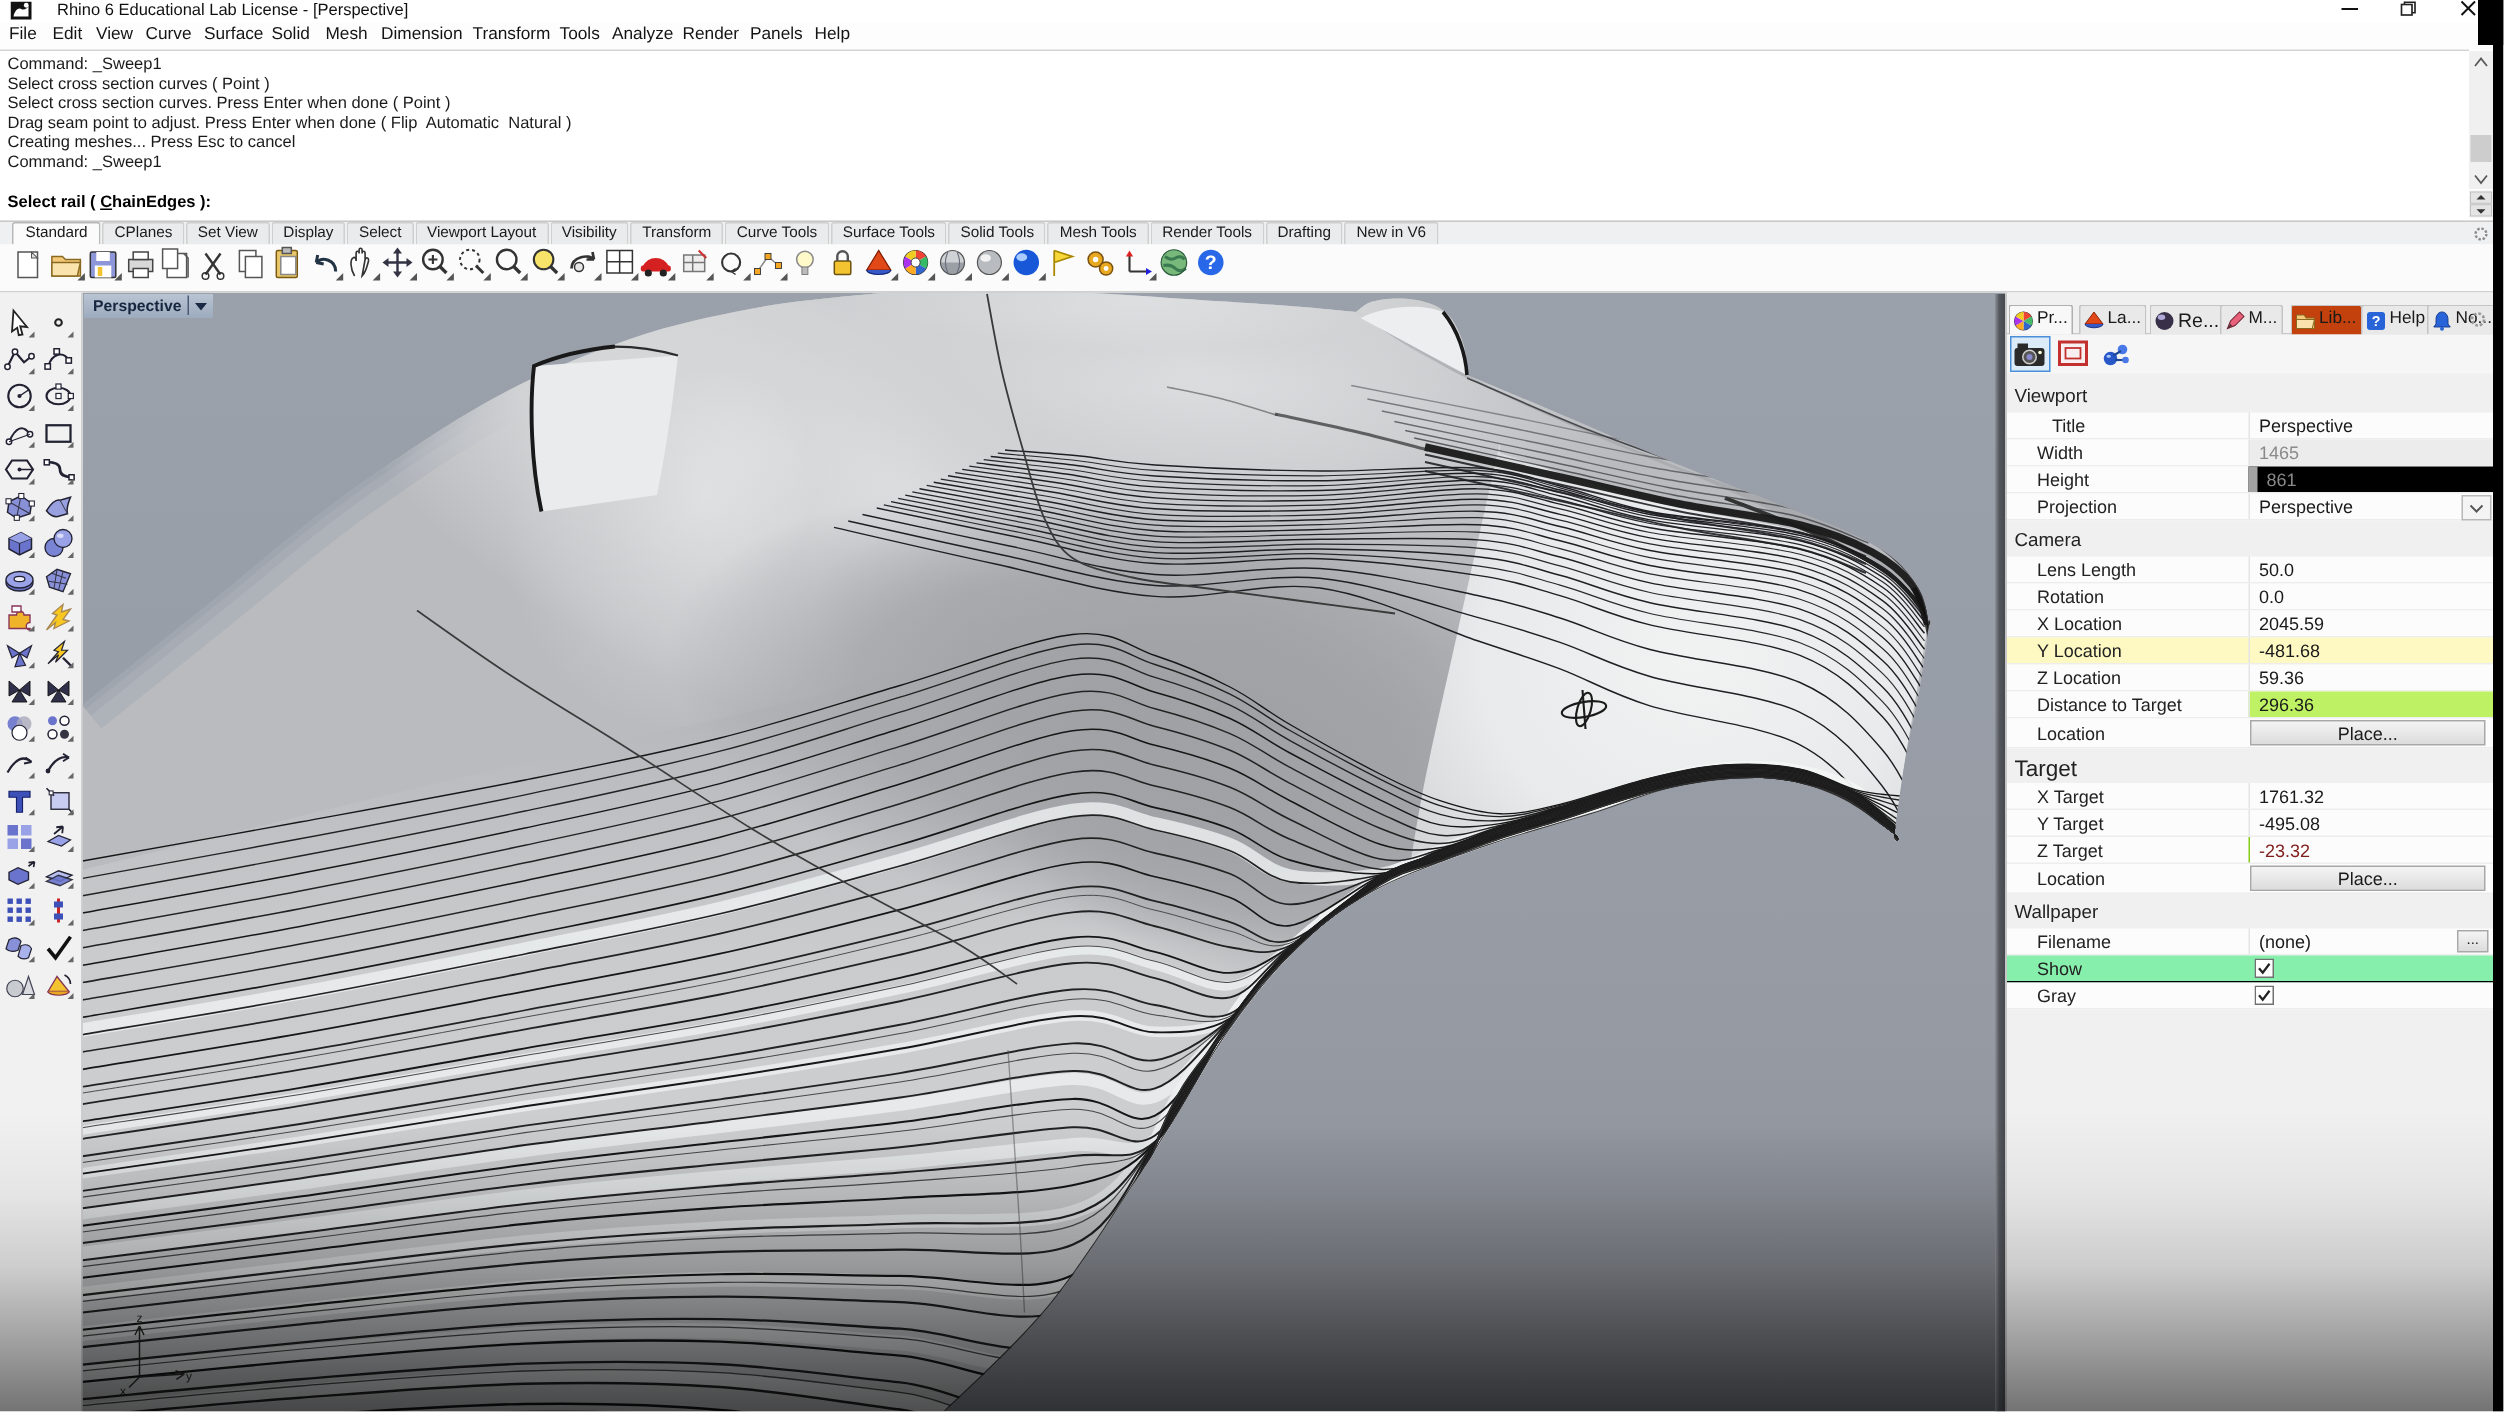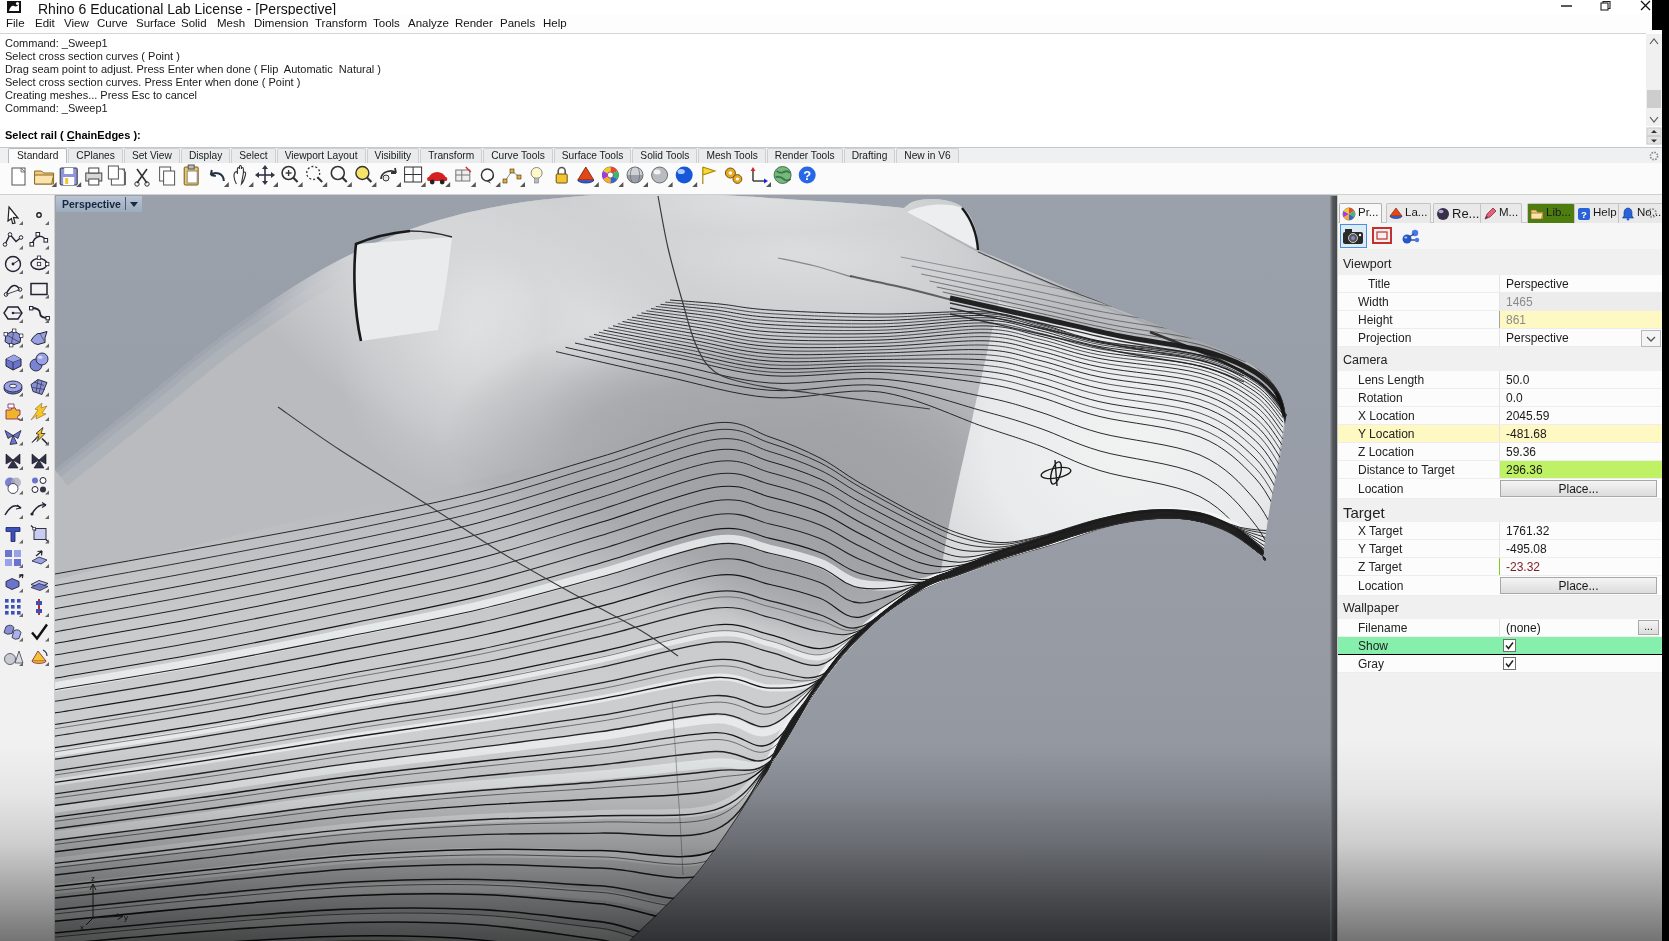--- a/index.html
+++ b/index.html
@@ -4,21 +4,21 @@
 body{width:1669px;height:941px;position:relative;overflow:hidden;background:#fff;
  font-family:"Liberation Sans",sans-serif;-webkit-font-smoothing:antialiased}
 .abs{position:absolute}
 </style></head><body>
 <div class="abs" style="left:0;top:0;width:1669px;height:15px;background:#fff">
 <svg class="abs" style="left:7px;top:1px" width="15" height="13">
       <rect x="0" y="0" width="14" height="12" fill="#111"></rect>
       <path d="M2,10 C3,6 5,4 7,5 C9,6 11,5 12,3 L12,10 Z" fill="#fff"></path>
       <circle cx="10.5" cy="2.5" r="1.6" fill="#fff"></circle>
     </svg>
-<span class="abs" style="left:38px;top:1px;font-size:14px;color:#101010">Rhino 6 Educational Lab License - [Perspective]</span>
+<span class="abs" style="left:38px;top:1px;font-size:11px;color:#101010">Rhino 6 Educational Lab License - [Perspective]</span>
 <svg class="abs" style="left:1553px;top:0px" width="100" height="12">
 <line x1="8" y1="6" x2="19" y2="6" stroke="#111" stroke-width="1.4"></line>
 <g stroke="#222" fill="none" stroke-width="1.1">
         <rect x="48" y="3" width="7" height="7"></rect>
         <path d="M50,3 V1.5 H57 V8.5 H55"></path>
       </g>
 <g stroke="#111" stroke-width="1.3">
         <line x1="88" y1="1" x2="97" y2="10"></line>
         <line x1="97" y1="1" x2="88" y2="10"></line>
       </g>
@@ -36,22 +36,22 @@
     <span class="abs" style="left:315px;top:2px">Transform</span>
     <span class="abs" style="left:373px;top:2px">Tools</span>
     <span class="abs" style="left:408px;top:2px">Analyze</span>
     <span class="abs" style="left:455px;top:2px">Render</span>
     <span class="abs" style="left:500px;top:2px">Panels</span>
     <span class="abs" style="left:543px;top:2px">Help</span>
   </div>
 <div class="abs" style="left:0;top:33px;width:1646px;height:94px;background:#fff;border-top:1px solid #d4d4d4;font-size:11px;color:#1a1a1a;padding:3px 0 0 5px;line-height:13.1px">
     <div>Command: _Sweep1</div>
     <div>Select cross section curves ( Point )</div>
+    <div>Select cross section curves. Press Enter when done ( Point )</div>
     <div>Drag seam point to adjust. Press Enter when done ( Flip&nbsp; Automatic&nbsp; Natural )</div>
-    <div>Select cross section curves. Press Enter when done ( Point )</div>
     <div>Creating meshes... Press Esc to cancel</div>
     <div>Command: _Sweep1</div>
   </div>
 <div class="abs" style="left:0;top:128px;width:1646px;height:18px;background:#fff;font-size:11px;color:#000;padding:1px 0 0 5px"><b>Select rail ( <span style="text-decoration:underline">C</span>hainEdges ):</b></div>
 <div class="abs" style="left:1646px;top:34px;width:16px;height:92px;background:#f0f0f0">
 <svg class="abs" style="left:0;top:2px" width="16" height="10">
       <path d="M4,8 L8,3 L12,8" stroke="#5a5a5a" fill="none" stroke-width="1.2"></path>
     </svg>
 <div class="abs" style="left:1px;top:56px;width:14px;height:18px;background:#cdcdcd"></div>
 <svg class="abs" style="left:0;top:80px" width="16" height="10">
@@ -612,21 +612,21 @@
           <path d="M1,9 a6,2.5 0 0,0 12,0" fill="#3858c8" stroke="#102878" stroke-width="0.6"></path>
         </svg>La...</span>
       <span class="abs" style="left:95px;top:0;height:20px;background:#e9e9e9;border:1px solid #c4c4c4;border-bottom:none;padding:2px 3px 0 18px;border-radius:2px 2px 0 0;font-size:13px"><svg class="abs" style="left:2px;top:3px" width="14" height="14">
           <circle cx="7" cy="7" r="6" fill="#383048"></circle>
           <ellipse cx="5" cy="4.5" rx="2.5" ry="1.8" fill="#b0a8d8"></ellipse>
         </svg>Re...</span>
       <span class="abs" style="left:142px;top:0;height:20px;background:#e9e9e9;border:1px solid #c4c4c4;border-bottom:none;padding:2px 3px 0 18px;border-radius:2px 2px 0 0;font-size:11.5px"><svg class="abs" style="left:2px;top:3px" width="14" height="14">
           <path d="M2,12 L4,7 L10,1 L13,4 L7,10 Z" fill="#e8607a" stroke="#702030" stroke-width="0.7"></path>
           <path d="M2,12 L4,9 L5,10 Z" fill="#333"></path>
         </svg>M...</span>
-      <span class="abs" style="left:189px;top:0;height:20px;background:#4d7c0f;border:1px solid #c4c4c4;border-bottom:none;padding:2px 3px 0 18px;border-radius:2px 2px 0 0;font-size:11.5px"><svg class="abs" style="left:2px;top:3px" width="14" height="14">
+      <span class="abs" style="left:189px;top:0;height:20px;background:#c2410c;border:1px solid #c4c4c4;border-bottom:none;padding:2px 3px 0 18px;border-radius:2px 2px 0 0;font-size:11.5px"><svg class="abs" style="left:2px;top:3px" width="14" height="14">
           <path d="M1,3 h5 l1.5,2 H13 v7 H1 z" fill="#f5c97a" stroke="#8a6a20" stroke-width="0.7"></path>
           <path d="M1,6 h12 l-1.5,6 H1 z" fill="#fbe3ae" stroke="#8a6a20" stroke-width="0.7"></path>
         </svg>Lib...</span>
       <span class="abs" style="left:236px;top:0;height:20px;background:#e9e9e9;border:1px solid #c4c4c4;border-bottom:none;padding:2px 3px 0 18px;border-radius:2px 2px 0 0;font-size:11.5px"><svg class="abs" style="left:2px;top:3px" width="14" height="14">
           <rect x="1" y="1" width="12" height="12" rx="2" fill="#2864d8"></rect>
           <text x="7" y="10.5" font-size="9.5" font-weight="bold" text-anchor="middle" fill="#fff" font-family="Liberation Sans">?</text>
         </svg>Help</span>
       <span class="abs" style="left:280px;top:0;height:20px;background:#e9e9e9;border:1px solid #c4c4c4;border-bottom:none;padding:2px 3px 0 18px;border-radius:2px 2px 0 0;font-size:11.5px"><svg class="abs" style="left:2px;top:3px" width="14" height="14">
           <path d="M7,1 C4,1 3,4 3,6 L3,9 L1.5,11 H12.5 L11,9 L11,6 C11,4 10,1 7,1 Z" fill="#2864d8" stroke="#103488" stroke-width="0.6"></path>
           <circle cx="7" cy="12.2" r="1.3" fill="#2864d8"></circle>
@@ -661,21 +661,21 @@
     <div class="abs" style="left:0;top:80px;width:325px;height:18px;background:#fcfcfc;border-bottom:1px solid #ededed">
       <span class="abs" style="left:30px;top:2px;color:#222">Title</span>
       <div class="abs" style="left:161px;top:0;width:164px;height:17px;border-left:1px solid #e4e4e4;padding:2px 0 0 6px;color:#1a1a1a">Perspective</div>
     </div>
     <div class="abs" style="left:0;top:98px;width:325px;height:18px;background:#fcfcfc;border-bottom:1px solid #ededed">
       <span class="abs" style="left:20px;top:2px;color:#222">Width</span>
       <div class="abs" style="left:161px;top:0;width:164px;height:17px;background:#ececec;border-left:1px solid #e4e4e4;padding:2px 0 0 6px;color:#8a8a8a">1465</div>
     </div>
     <div class="abs" style="left:0;top:116px;width:325px;height:18px;background:#fcfcfc;border-bottom:1px solid #ededed">
       <span class="abs" style="left:20px;top:2px;color:#222">Height</span>
-      <div class="abs" style="left:161px;top:0;width:164px;height:17px;background:#fef9c3;border-left:1px solid #a3a3a3;padding:2px 0 0 6px;color:#8a8a8a">861</div>
+      <div class="abs" style="left:161px;top:0;width:164px;height:17px;background:#000000;border-left:6px solid #a3a3a3;padding:2px 0 0 6px;color:#8a8a8a">861</div>
     </div>
     <div class="abs" style="left:0;top:134px;width:325px;height:18px;background:#fcfcfc;border-bottom:1px solid #ededed">
       <span class="abs" style="left:20px;top:2px;color:#222">Projection</span>
       <div class="abs" style="left:161px;top:0;width:164px;height:17px;border-left:1px solid #e4e4e4;padding:2px 0 0 6px;color:#1a1a1a">Perspective</div>
     </div>
     <div class="abs" style="left:1640px;top:0px"></div>
     <div class="abs" style="left:303px;top:135px;width:20px;height:17px;background:#f4f4f4;border:1px solid #b8b8b8"><svg width="18" height="15">
         <path d="M5,6 l4,4 l4,-4" fill="none" stroke="#555" stroke-width="1.3"></path>
       </svg></div>
     <div class="abs" style="left:0;top:155px;width:325px;height:20px;background:#f0f0f0;padding:3px 0 0 5px;font-size:12.5px;color:#222">Camera</div>

